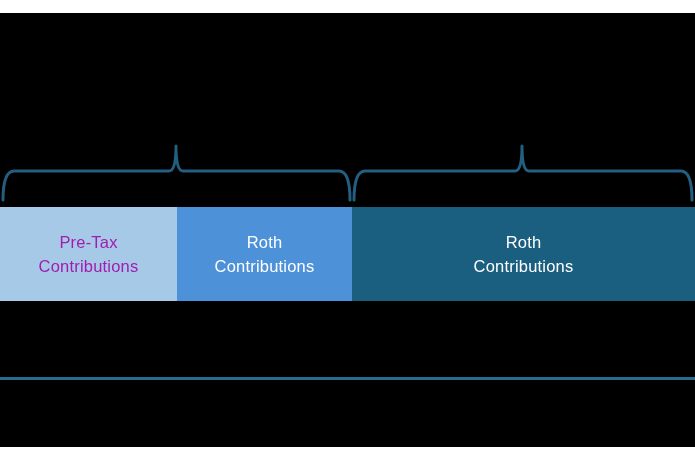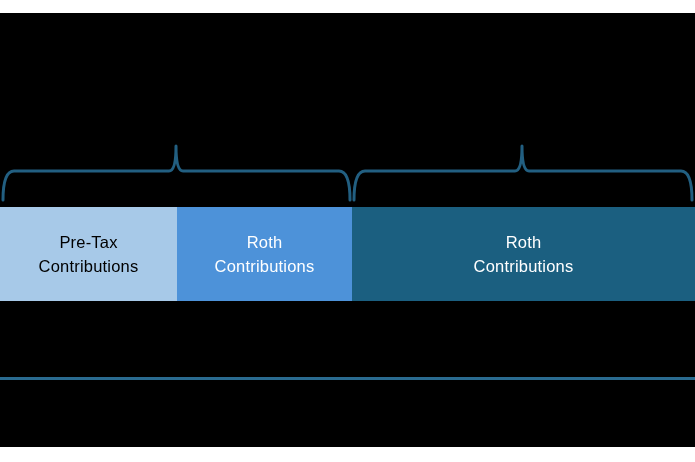--- a/index.html
+++ b/index.html
@@ -33,21 +33,21 @@
 <div id="stage" style="background: rgb(0, 0, 0);">
 
   <div id="top-strip" class="strip" style="background: rgb(255, 255, 255);"></div>
 
   <svg id="brace-svg" viewBox="0 0 695 462" xmlns="http://www.w3.org/2000/svg">
     <path id="left-brace" d="M 3 200 Q 3 171 14 171 L 169 171 Q 176 171 176 146 Q 176 171 183 171 L 339 171 Q 350 171 350 200" stroke="#225f81"></path>
     <path id="right-brace" d="M 354 200 Q 354 171 365 171 L 515 171 Q 522 171 522 146 Q 522 171 529 171 L 681 171 Q 692 171 692 200" stroke="#225f81"></path>
   </svg>
 
   <div id="bar">
-    <div class="segment" style="background: rgb(167, 201, 232); color: #000000; width: 177px; flex: 0 0 177px;">
+    <div class="segment" style="background: rgb(167, 201, 232); color: #a21caf; width: 177px; flex: 0 0 177px;">
       <span>Pre-Tax</span>
       <span>Contributions</span>
     </div>
     <div class="segment" style="background: rgb(77, 146, 217); color: rgb(255, 255, 255); width: 175px; flex: 0 0 175px;">
       <span>Roth</span>
       <span>Contributions</span>
     </div>
     <div class="segment" style="background: rgb(27, 95, 128); color: rgb(255, 255, 255); width: 343px; flex: 0 0 343px;">
       <span>Roth</span>
       <span>Contributions</span>

